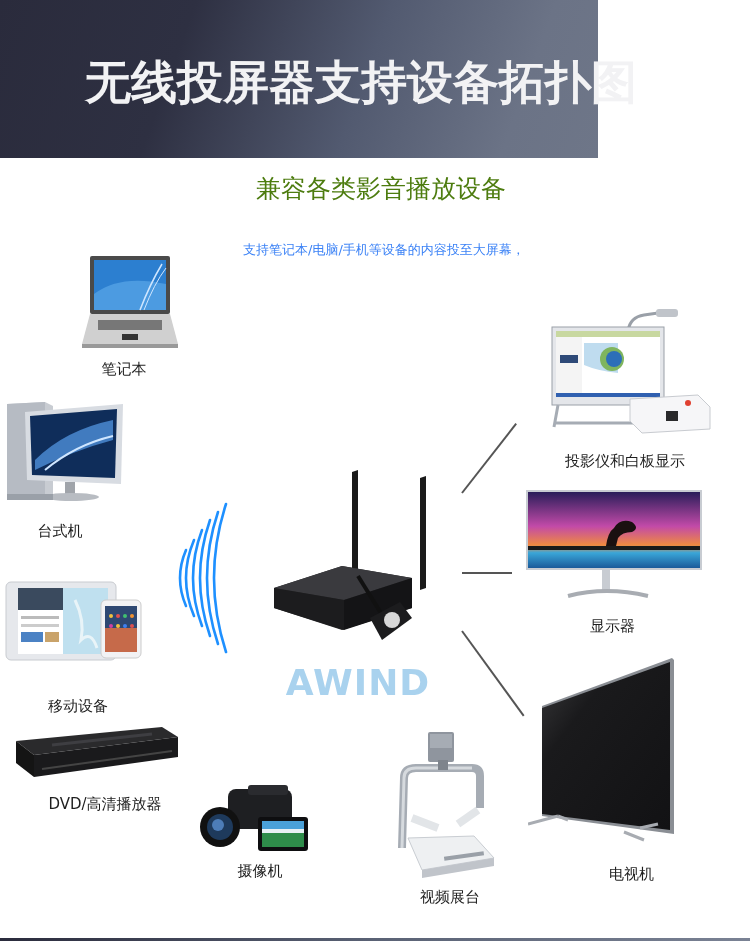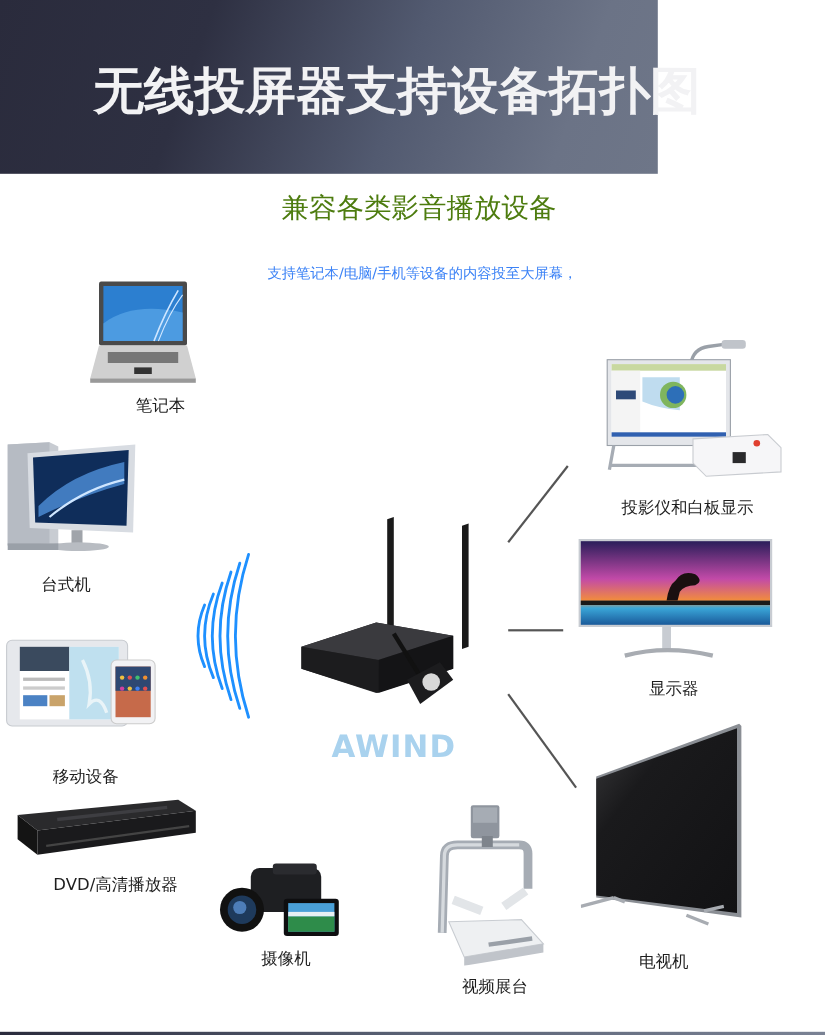--- a/index.html
+++ b/index.html
@@ -27,21 +27,21 @@
     position: absolute; font-size: 15px; color: #1e1e1e; white-space: nowrap; text-align: center;
   }
   .dev { position: absolute; }
   .bottom-bar {
     position: absolute; left: 0; top: 938px; width: 750px; height: 3px;
     background: linear-gradient(90deg, #2a2b3c, #5a6275, #7a8294);
   }
   .conn { position: absolute; height: 2px; background: #555; transform-origin: 0 50%; }
   .awind {
     position: absolute; left: 278px; top: 662px; width: 160px; text-align: center;
-    font-family: "DejaVu Sans", sans-serif; font-weight: bold; font-size: 28px; color: #a9d2ee; letter-spacing: 1px;
+    font-family: "DejaVu Sans", sans-serif; font-weight: bold; font-size: 36px; color: #a9d2ee; letter-spacing: 1px;
   }
 </style>
 </head>
 <body>
 
 <div class="header">
   <div class="header-title">无线投屏器支持设备拓扑图</div>
 </div>
 
 <div class="subtitle">兼容各类影音播放设备</div>
@@ -56,21 +56,21 @@
     <rect x="14" y="6" width="72" height="50" fill="#2c7fd0"></rect>
     <path d="M14 40 Q40 20 86 30 L86 56 L14 56Z" fill="#5aa6e8" opacity="0.7"></path>
     <path d="M60 56 Q70 30 82 10" stroke="#cfe6ff" stroke-width="1.5" fill="none"></path>
     <path d="M64 56 Q74 30 86 14" stroke="#cfe6ff" stroke-width="1" fill="none"></path>
     <polygon points="10,60 90,60 98,90 2,90" fill="#d0d0d0"></polygon>
     <rect x="18" y="66" width="64" height="10" fill="#777"></rect>
     <rect x="42" y="80" width="16" height="6" fill="#333"></rect>
     <rect x="2" y="90" width="96" height="4" fill="#999"></rect>
   </svg>
 </div>
-<div class="label" style="left:96px;top:360px;width:100px;">笔记本</div>
+<div class="label" style="left:74px;top:360px;width:100px;">笔记本</div>
 
 <div class="dev" style="left:5px;top:400px;">
   <svg width="125" height="105" viewBox="0 0 125 105">
     <polygon points="2,4 40,2 48,6 48,96 2,96" fill="#c8ccd2"></polygon>
     <polygon points="2,4 40,2 40,94 2,96" fill="#b6bbc3"></polygon>
     <polygon points="20,12 118,4 116,84 22,80" fill="#d8dce2"></polygon>
     <polygon points="25,16 112,9 110,78 27,75" fill="#0f2d5a"></polygon>
     <path d="M30 60 Q60 30 108 20 L108 40 Q70 50 30 70Z" fill="#4d8fd8" opacity="0.8"></path>
     <path d="M40 70 Q70 45 108 36" stroke="#cfe6ff" stroke-width="2" fill="none"></path>
     <rect x="60" y="82" width="10" height="12" fill="#a0a4aa"></rect>
@@ -229,15 +229,15 @@
         <stop offset="0" stop-color="#3a3a3c"></stop>
         <stop offset="0.3" stop-color="#1a1a1c"></stop>
         <stop offset="1" stop-color="#121214"></stop>
       </linearGradient>
     </defs>
     <polygon points="14,50 144,2 146,4 146,178 14,160" fill="#8a8e94"></polygon>
     <polygon points="14,52 142,6 142,174 14,158" fill="url(#tvscreen)"></polygon>
     <path d="M0 168 L30 160 M30 160 L40 164 M96 176 L116 184 M112 172 L130 168" stroke="#a8acb2" stroke-width="3"></path>
   </svg>
 </div>
-<div class="label" style="left:566px;top:865px;width:75px;text-align:center;">电视机</div>
+<div class="label" style="left:594px;top:865px;width:75px;text-align:center;">电视机</div>
 
 <div class="bottom-bar"></div>
 
 </body></html>

